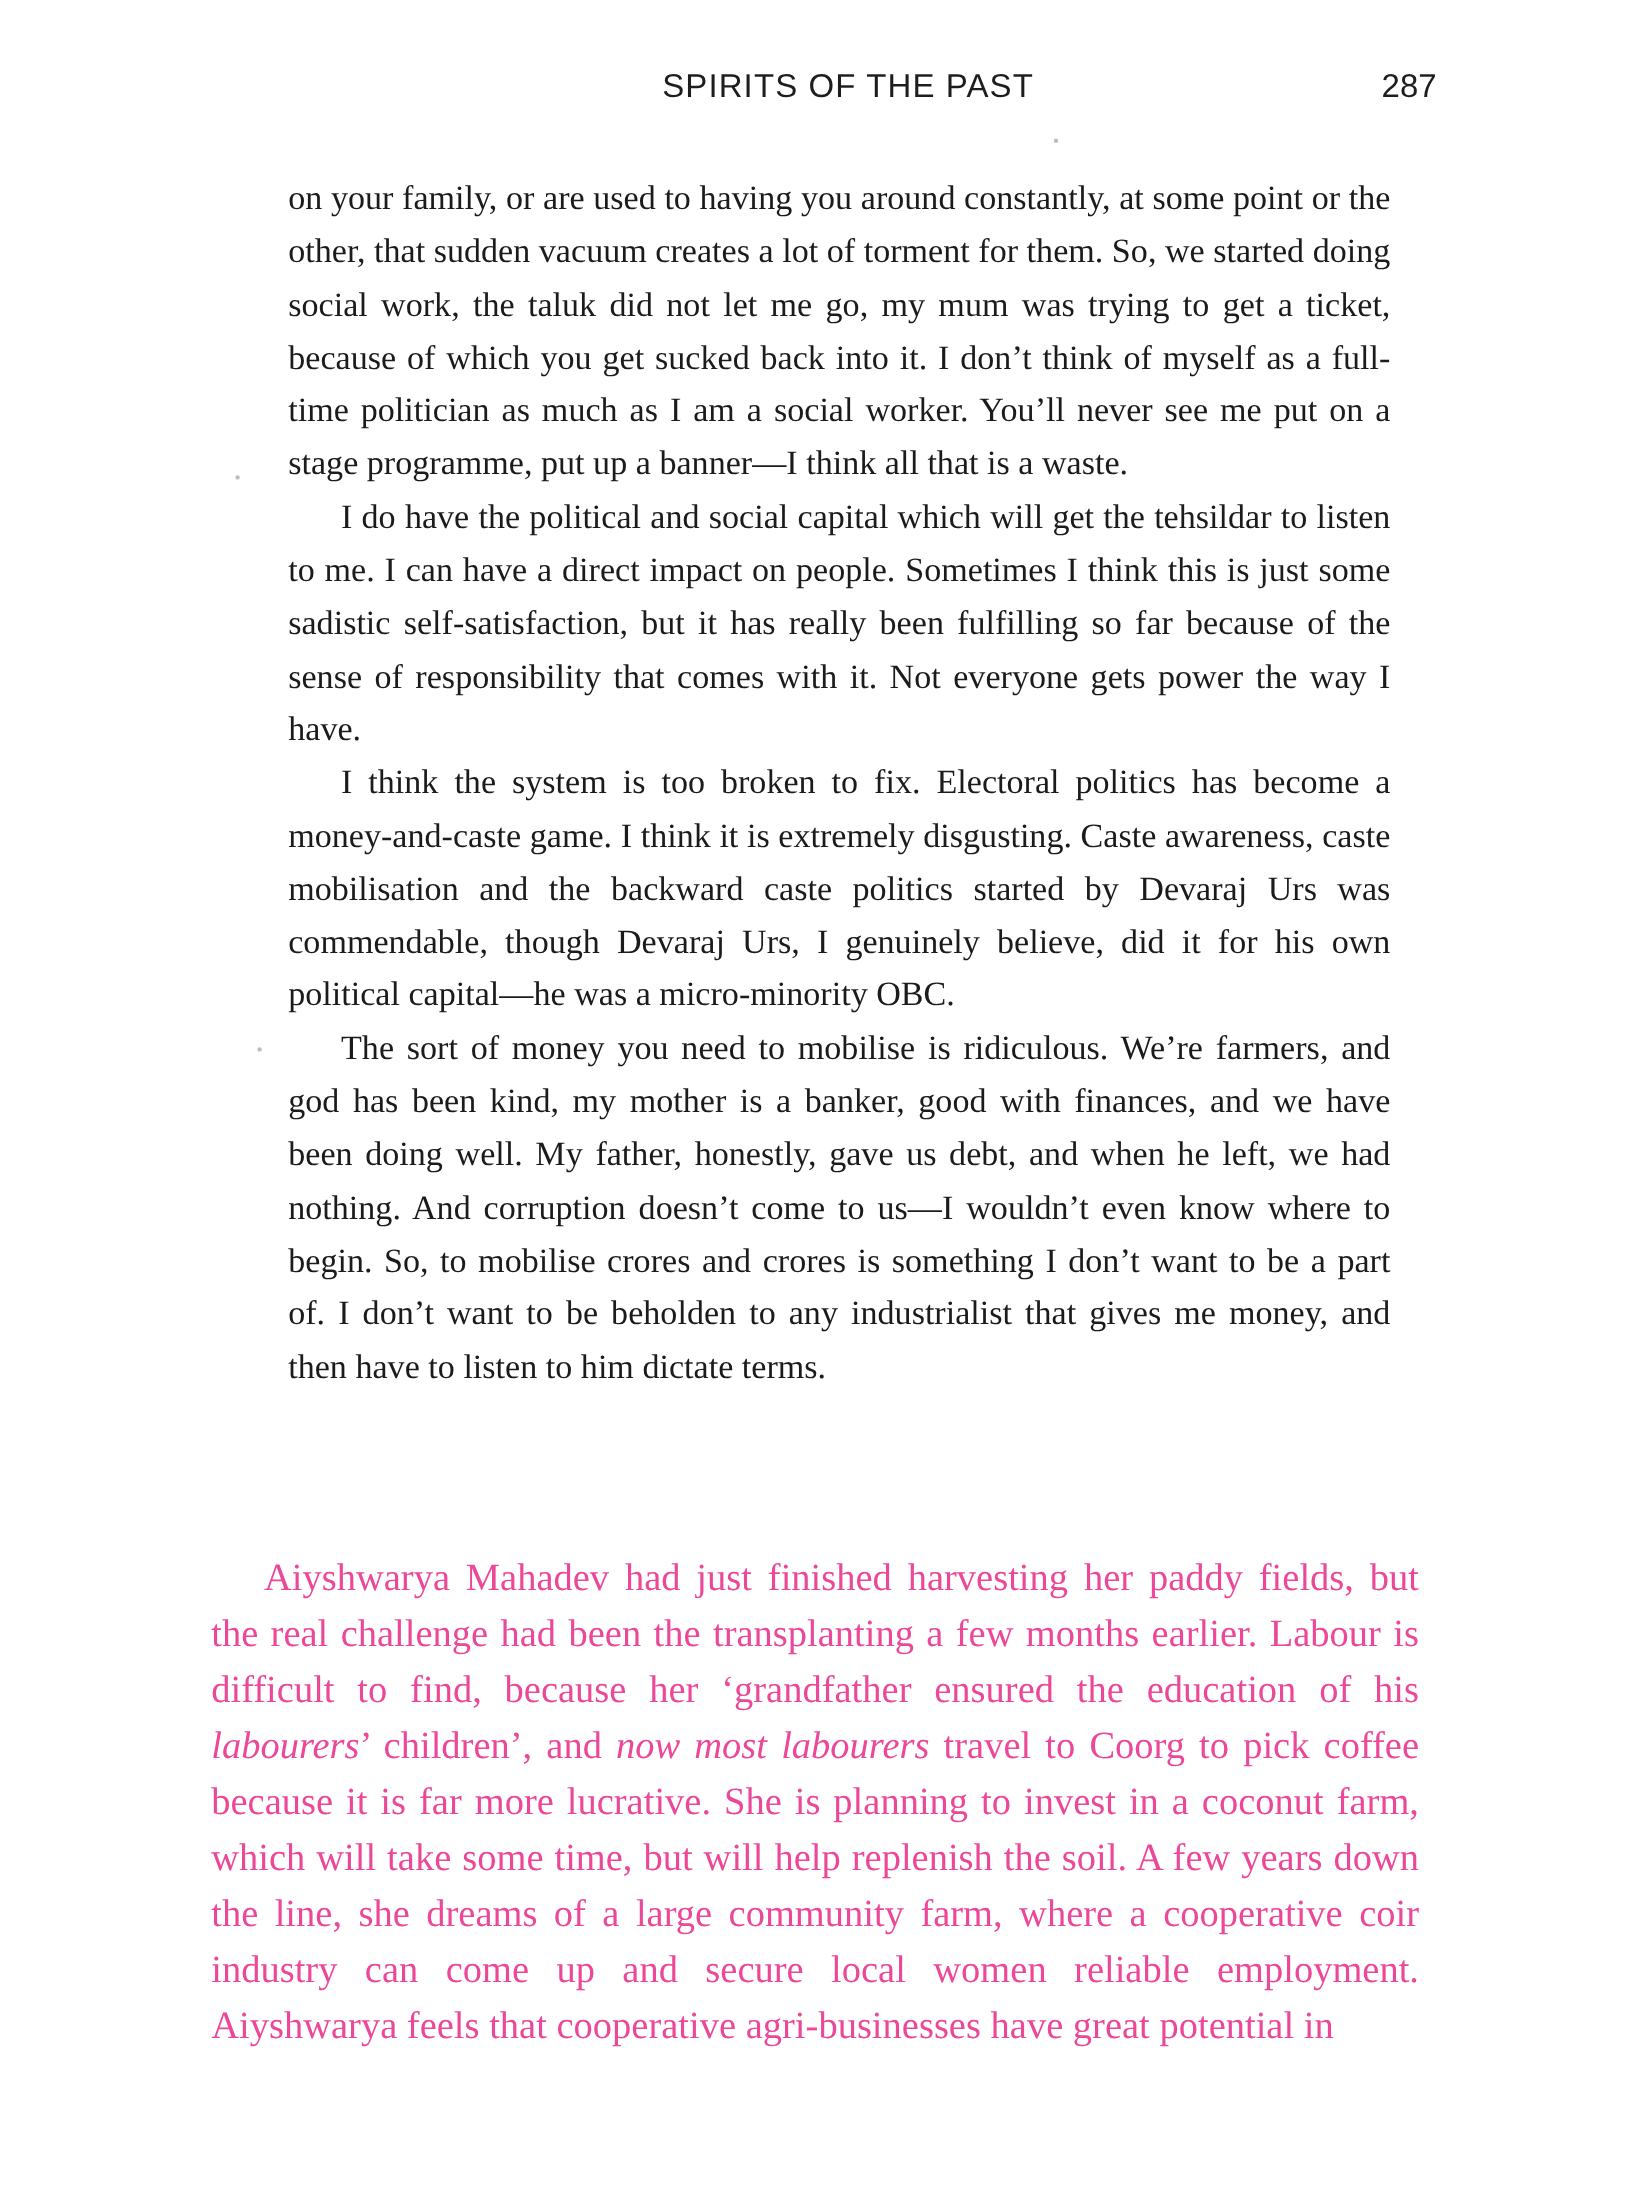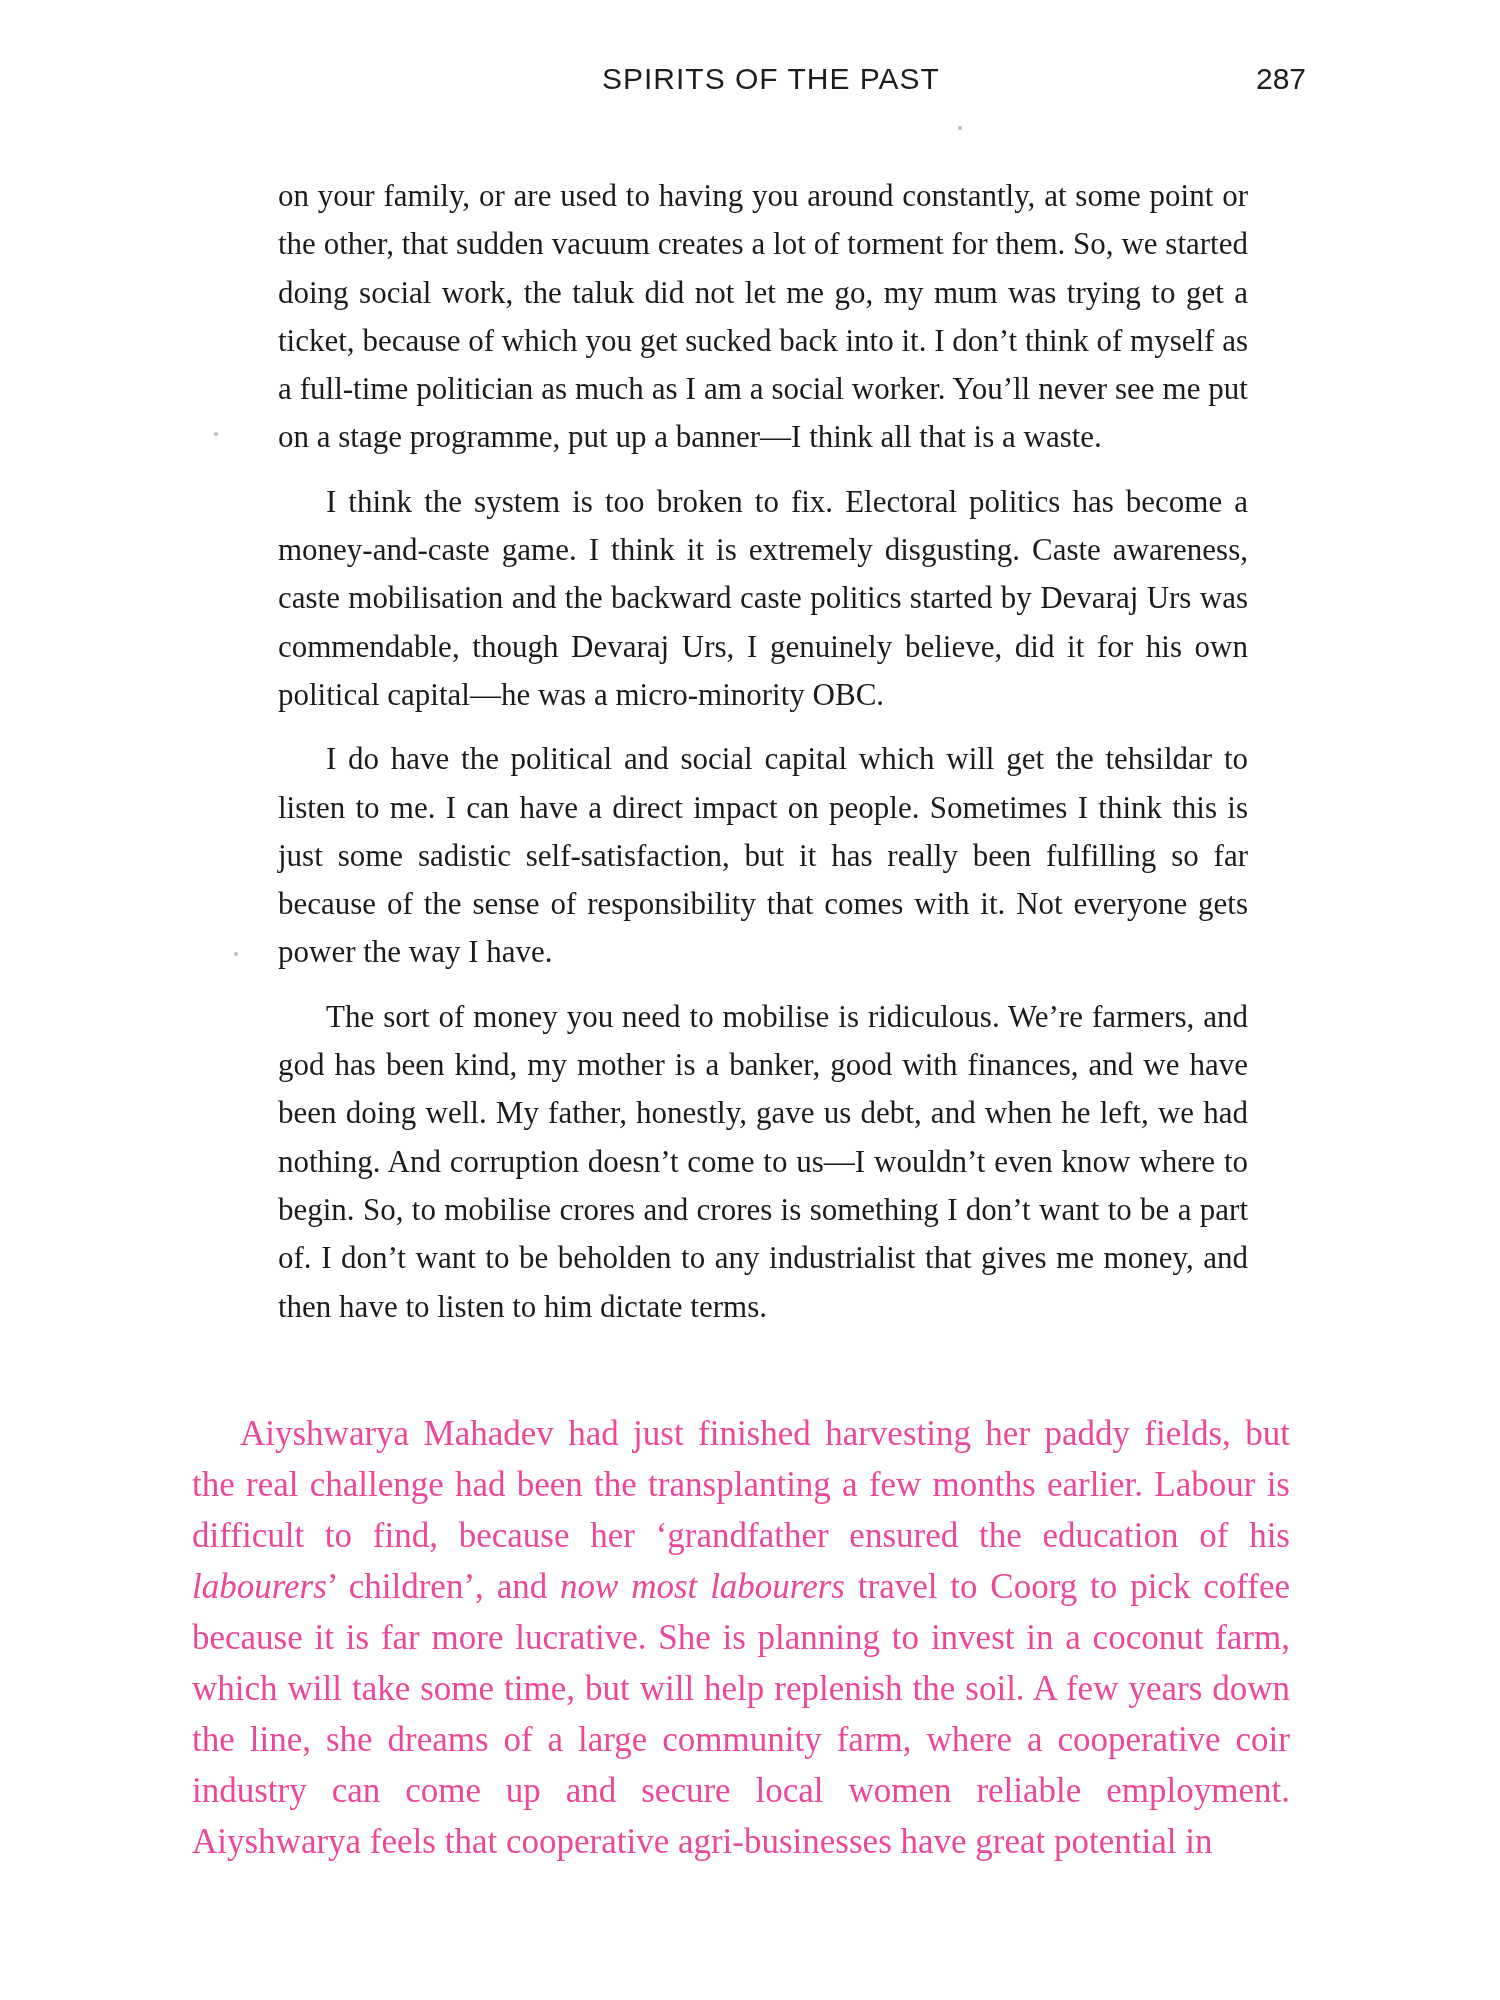--- a/index.html
+++ b/index.html
@@ -44,21 +44,21 @@
       position: absolute;
       left: 262px;
       top: 156px;
       width: 1002px;
       font-size: 31px;
       line-height: 48.3px;
       text-align: justify;
       color: #1b1b1b;
     }
     .extract p {
-      margin: 16px;
+      margin: 0;
     }
     .extract p.indent {
       text-indent: 48px;
     }
     .body-text {
       position: absolute;
       left: 192px;
       top: 1408px;
       width: 1098px;
       font-size: 35px;
@@ -88,20 +88,20 @@
   <span class="running-title">SPIRITS OF THE PAST</span>
   <span class="page-number">287</span>
 </header>
 
 <div class="margin-mark" style="left:958px; top:126px;"></div>
 <div class="margin-mark" style="left:214px; top:432px;"></div>
 <div class="margin-mark" style="left:234px; top:952px;"></div>
 
 <section class="extract">
   <p>on your family, or are used to having you around constantly, at some point or the other, that sudden vacuum creates a lot of torment for them. So, we started doing social work, the taluk did not let me go, my mum was trying to get a ticket, because of which you get sucked back into it. I don’t think of myself as a full-time politician as much as I am a social worker. You’ll never see me put on a stage programme, put up a banner—I think all that is a waste.</p>
+  <p class="indent">I do have the political and social capital which will get the tehsildar to listen to me. I can have a direct impact on people. Sometimes I think this is just some sadistic self-satisfaction, but it has really been fulfilling so far because of the sense of responsibility that comes with it. Not everyone gets power the way I have.</p>
   <p class="indent">I think the system is too broken to fix. Electoral politics has become a money-and-caste game. I think it is extremely disgusting. Caste awareness, caste mobilisation and the backward caste politics started by Devaraj Urs was commendable, though Devaraj Urs, I genuinely believe, did it for his own political capital—he was a micro-minority OBC.</p>
-  <p class="indent">I do have the political and social capital which will get the tehsildar to listen to me. I can have a direct impact on people. Sometimes I think this is just some sadistic self-satisfaction, but it has really been fulfilling so far because of the sense of responsibility that comes with it. Not everyone gets power the way I have.</p>
   <p class="indent">The sort of money you need to mobilise is ridiculous. We’re farmers, and god has been kind, my mother is a banker, good with finances, and we have been doing well. My father, honestly, gave us debt, and when he left, we had nothing. And corruption doesn’t come to us—I wouldn’t even know where to begin. So, to mobilise crores and crores is something I don’t want to be a part of. I don’t want to be beholden to any industrialist that gives me money, and then have to listen to him dictate terms.</p>
 </section>
 
 <section class="body-text">
   <p><span>Aiyshwarya Mahadev had just finished harvesting her paddy fields, but the real challenge had been the transplanting a few months earlier. Labour is difficult to find, because her ‘grandfather ensured the education of his </span><em>labourers</em><span>’ children’, and </span><em>now most labourers</em><span> travel to Coorg to pick coffee because it is far more lucrative. She is planning to invest in a coconut farm, which will take some time, but will help replenish the soil. A few years down the line, she dreams of a large community farm, where a cooperative coir industry can come up and secure local women reliable employment. Aiyshwarya feels that cooperative agri-businesses have great potential in</span></p>
 </section>
 
 </body></html>

